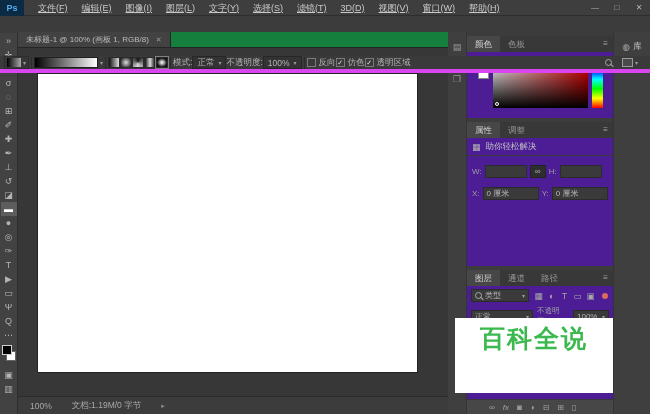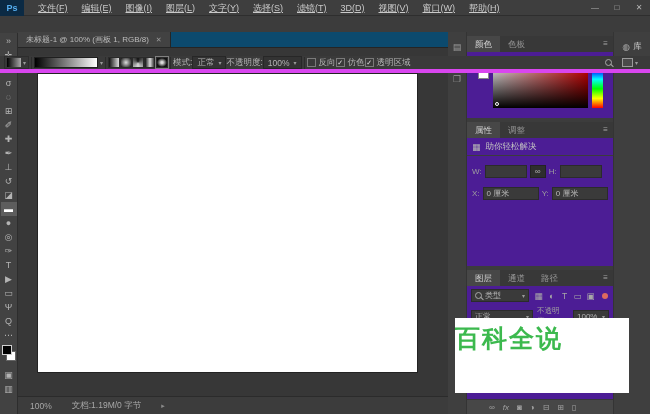--- a/index.html
+++ b/index.html
@@ -43,21 +43,21 @@
   #toolbar{position:absolute;left:0;top:33px;width:18px;height:381px;background:#424242;border-right:1px solid #2d2d2d;display:flex;flex-direction:column;align-items:center;padding-top:1px;z-index:4;}
   .tools{display:flex;flex-direction:column;align-items:center;width:100%;}
   .tool{width:16px;height:14px;line-height:14px;text-align:center;font-size:9px;color:#b4b4b4;}
   .tool.selected{background:#5d5d5d;color:#fff;}
   #tb-colors{width:16px;height:22px;position:relative;margin:2px 0;}
   #fg-sw{position:absolute;left:1px;top:1px;width:10px;height:10px;background:#000;border:1px solid #cfcfcf;z-index:2;}
   #bg-sw{position:absolute;left:5px;top:7px;width:10px;height:10px;background:#fff;border:1px solid #666;}
 
   
   #docarea{position:absolute;left:18px;top:32px;width:430px;height:382px;background:#373737;}
-  #tabbar{height:16px;background:#0c4a6e;border-bottom:1px solid #252525;display:flex;}
+  #tabbar{height:16px;background:#15803d;border-bottom:1px solid #252525;display:flex;}
   #doc-tab{display:flex;align-items:center;gap:7px;padding:0 8px;background:#424242;font-size:8px;color:#bcbcbc;border-right:1px solid #252525;}
   #doc-tab .close{font-size:7px;color:#9a9a9a;}
   #canvasarea{position:relative;height:348px;}
   #artboard-label{position:absolute;left:20px;top:13px;font-size:12px;color:#9b9b9b;}
   #canvas{position:absolute;left:20px;top:26px;width:379px;height:298px;background:#ffffff;box-shadow:0 0 0 1px #232323;}
   #statusbar{position:absolute;left:0;bottom:0;width:100%;height:18px;background:#3c3c3c;border-top:1px solid #2b2b2b;display:flex;align-items:center;font-size:8.5px;color:#a8a8a8;gap:20px;padding-left:12px;}
   #statusbar .exp{font-size:7px;color:#8a8a8a;}
 
   
   #rightdock{position:absolute;left:448px;top:32px;width:202px;height:382px;background:#3c3c3c;}
@@ -96,21 +96,21 @@
   #blend-select .caret,#opacity-select .caret{margin-left:auto;}
   #opacity-select{display:flex;align-items:center;background:#3a3a3a;border:1px solid #2b2b2b;height:13px;padding:0 3px;font-size:8px;color:#b5b5b5;width:36px;}
   #layers-bottom{position:absolute;left:0;bottom:0;width:100%;height:15px;border-top:1px solid #383838;background:#474747;display:flex;align-items:center;gap:8px;padding-left:22px;font-size:8.5px;color:#a2a2a2;}
   .fx{font-style:italic;font-size:8px;}
 
   #rightstrip{position:absolute;left:165px;top:0;width:37px;height:100%;background:#3f3f3f;border-left:1px solid #343434;}
   #lib-tab{margin-top:9px;display:flex;align-items:center;gap:3px;justify-content:center;font-size:8.5px;color:#c8c8c8;}
   #lib-tab .licon{font-size:9px;color:#b0b0b0;}
 
   
-  #watermark{position:absolute;left:455px;top:318px;width:174px;height:75px;background:#ffffff;z-index:40;}
+  #watermark{position:absolute;left:455px;top:318px;width:158px;height:75px;background:#ffffff;z-index:40;text-align:center;}
   #wm-title{margin-top:7px;font-size:25px;font-weight:bold;letter-spacing:2px;line-height:1.1;}
   #wm-sub{margin-top:2px;font-size:13.5px;color:#a6a6a6;letter-spacing:1px;}
 </style>
 </head>
 <body>
 
 <div id="menubar">
   <span id="ps-logo">Ps</span>
   <div id="menu-items">
 

